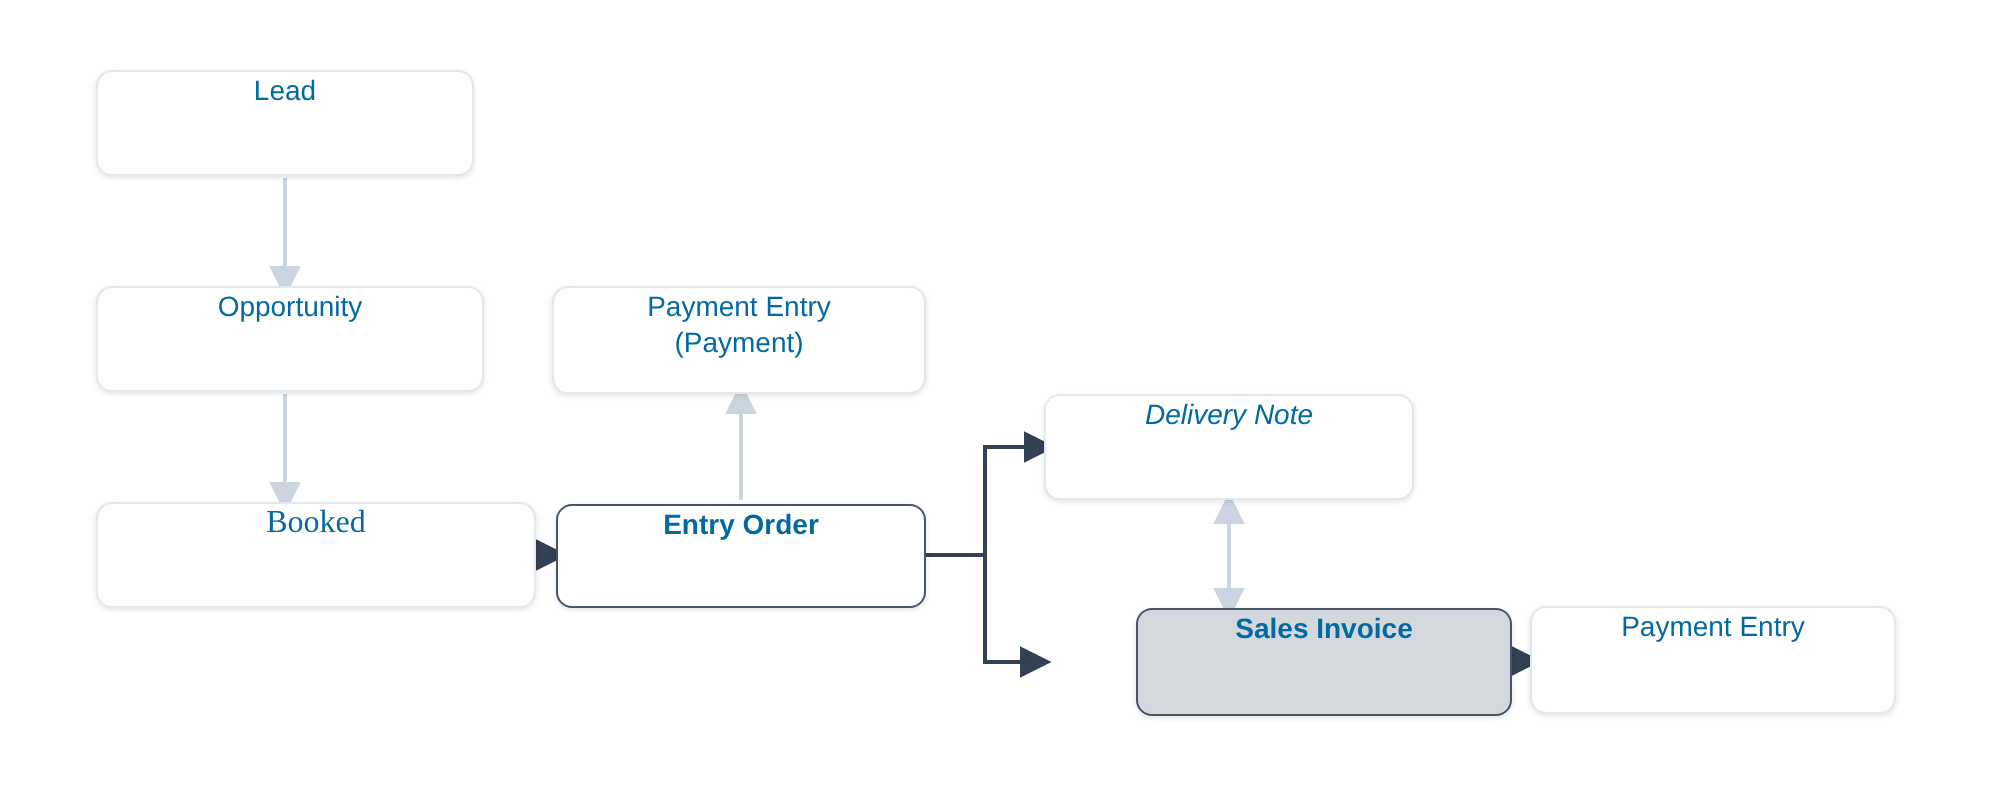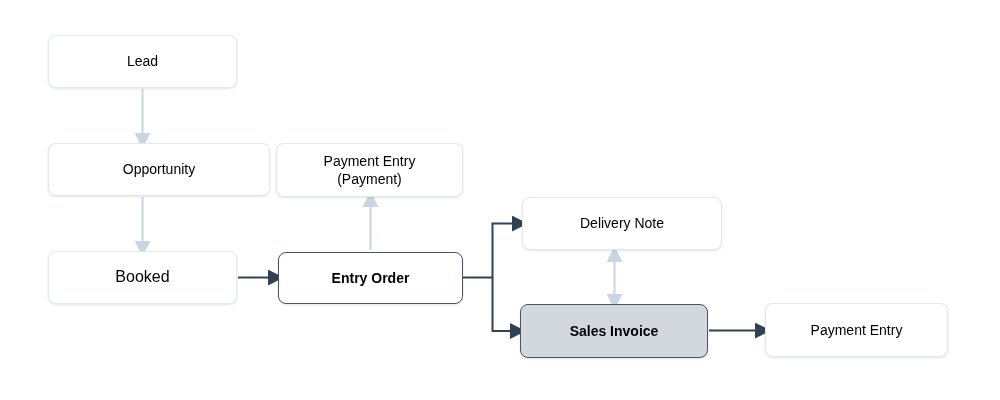--- a/index.html
+++ b/index.html
@@ -18,49 +18,49 @@
   .edges {
     position: absolute;
     inset: 0;
     width: 1000px;
     height: 400px;
   }
   .node {
     position: absolute;
     box-sizing: border-box;
     display: flex;
-    align-items: center;
     justify-content: center;
     text-align: center;
     background: #ffffff;
     border: 1px solid #e2e8f0;
     border-radius: 8px;
     box-shadow: 0 1px 3px rgba(16, 24, 40, 0.07), 0 1px 2px rgba(16, 24, 40, 0.05);
-    color: #000000;
+    color: #0369a1;
     font-size: 14px;
     line-height: 1.3;
     z-index: 1;
   }
   .node.strong {
     border: 1.5px solid #475569;
     font-weight: 700;
   }
   .node.filled {
     background: #d2d8de;
+    margin-left: 48px;
   }
   .node.big {
     font-size: 16px;
   }
   
   .n-lead          { left: 48px;  top: 35px;  width: 189px; height: 53px; }
-  .n-opportunity   { left: 48px;  top: 143px; width: 222px; height: 53px; }
-  .n-booked        { left: 48px;  top: 251px; width: 189px; height: 53px; }
+  .n-opportunity   { left: 48px;  top: 143px; width: 194px; height: 53px; }
+  .n-booked        { left: 48px;  top: 251px; width: 220px; height: 53px; font-family: Liberation Serif, serif; }
   .n-pe-advance    { left: 276px; top: 143px; width: 187px; height: 54px; }
   .n-sales-order   { left: 278px; top: 252px; width: 185px; height: 52px; }
-  .n-delivery-note { left: 522px; top: 197px; width: 200px; height: 53px; }
+  .n-delivery-note { left: 522px; top: 197px; width: 185px; height: 53px; font-style: italic; }
   .n-sales-invoice { left: 520px; top: 304px; width: 188px; height: 54px; }
   .n-payment-entry { left: 765px; top: 303px; width: 183px; height: 54px; }
 
   .edge-muted  { stroke: #cbd5e1; stroke-width: 2; fill: none; }
   .edge-strong { stroke: #334155; stroke-width: 2; fill: none; }
 </style>
 </head>
 <body>
 
 <div class="canvas">

